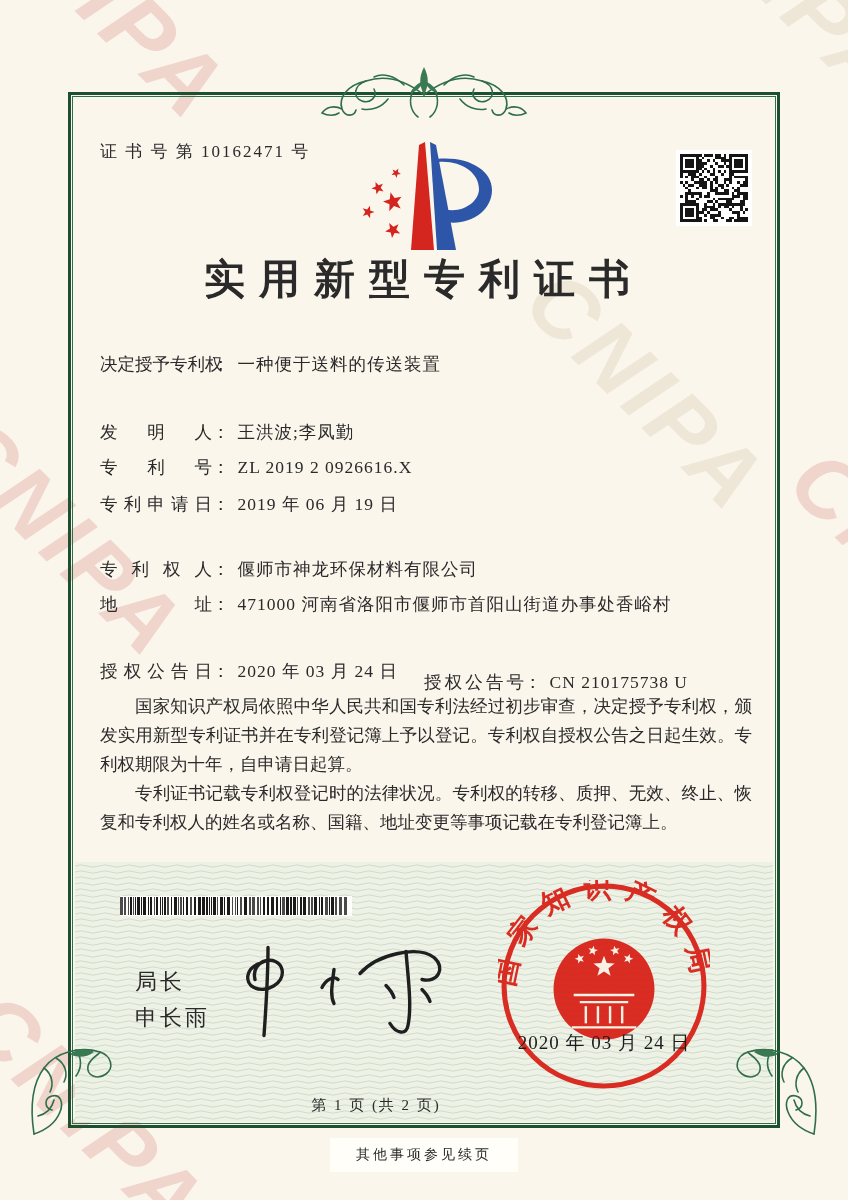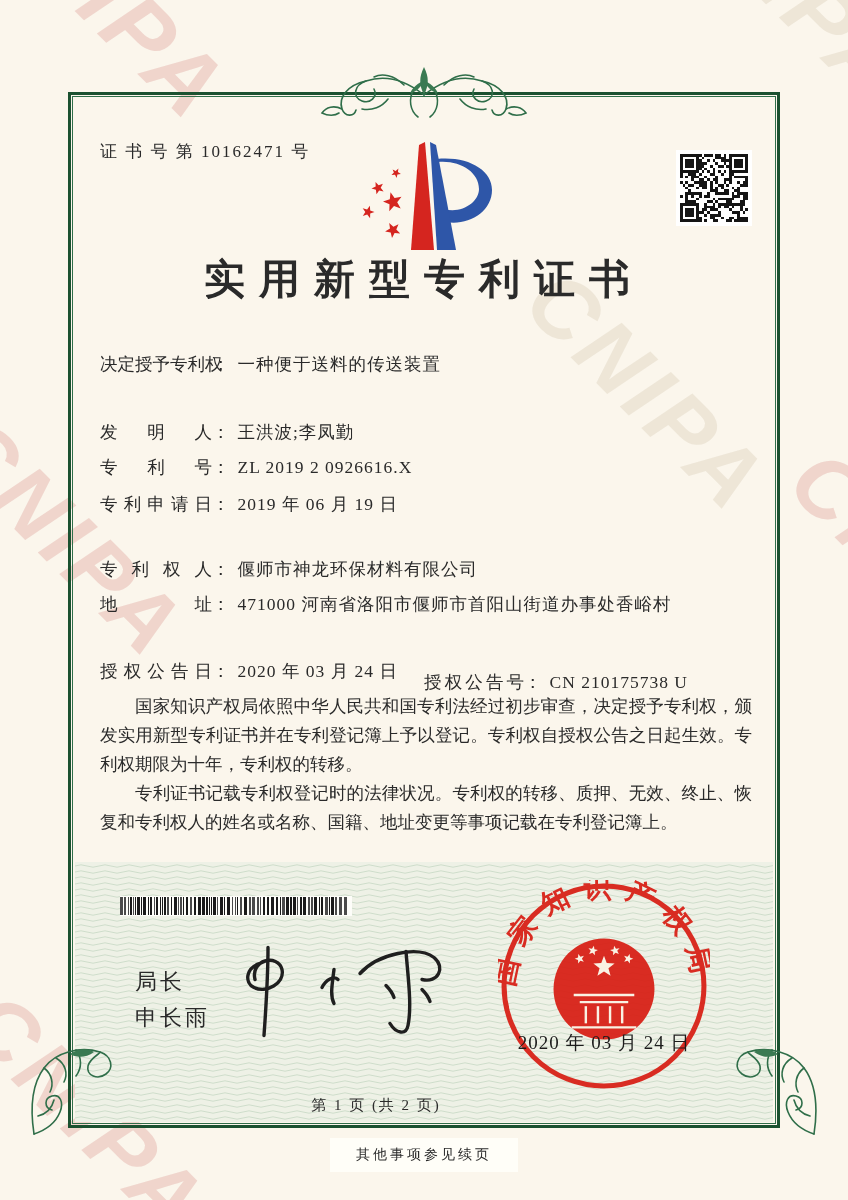--- a/index.html
+++ b/index.html
@@ -470,21 +470,21 @@
   </div>
   <div class="frow" style="top:307px;">
     <span class="flabel">授权公告日</span><span>：</span><span class="fvalue">2020 年 03 月 24 日</span>
     <span class="grant2">
       <span class="flabel" style="width:100px;">授权公告号</span><span>：</span><span class="fvalue">CN 210175738 U</span>
     </span>
   </div>
 </div>
 
 <div class="paras">
-  <p>国家知识产权局依照中华人民共和国专利法经过初步审查，决定授予专利权，颁发实用新型专利证书并在专利登记簿上予以登记。专利权自授权公告之日起生效。专利权期限为十年，专利权的转移。</p>
+  <p>国家知识产权局依照中华人民共和国专利法经过初步审查，决定授予专利权，颁发实用新型专利证书并在专利登记簿上予以登记。专利权自授权公告之日起生效。专利权期限为十年，自申请日起算。</p>
   <p>专利证书记载专利权登记时的法律状况。专利权的转移、质押、无效、终止、恢复和专利权人的姓名或名称、国籍、地址变更等事项记载在专利登记簿上。</p>
 </div>
 
 <div class="barcode">
   <svg id="bcsvg" width="232" height="20" shape-rendering="crispEdges">
       <rect x="0" y="1" width="3" height="18" fill="#4a4a4a"></rect>
       <rect x="4" y="1" width="2" height="18" fill="#4a4a4a"></rect>
       <rect x="8" y="1" width="1" height="18" fill="#4a4a4a"></rect>
       <rect x="10" y="1" width="2" height="18" fill="#1a1a1a"></rect>
       <rect x="13" y="1" width="1" height="18" fill="#4a4a4a"></rect>

